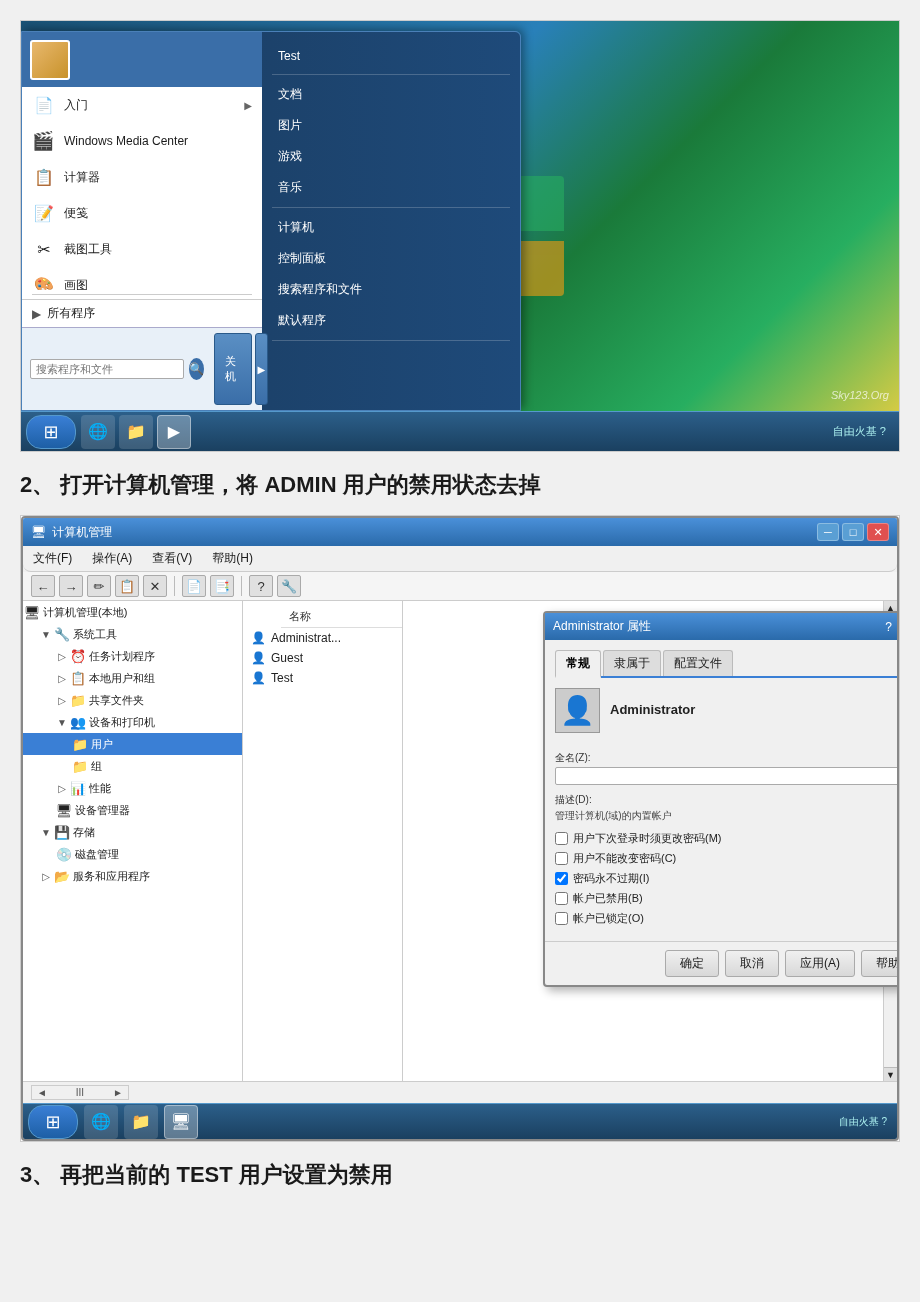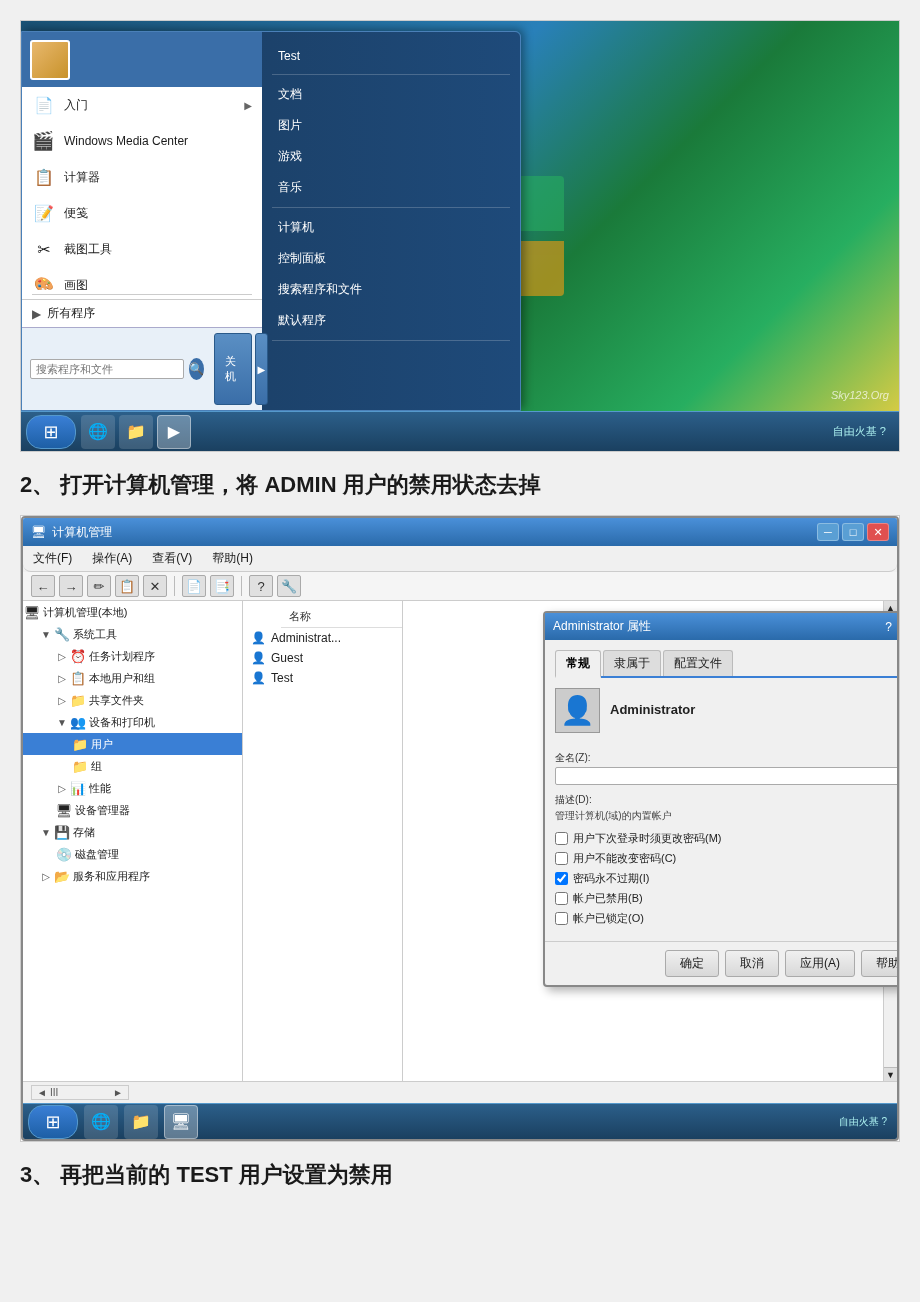--- a/index.html
+++ b/index.html
@@ -956,21 +956,21 @@
           <div style="height:14px; background:#e0e0e0; border-bottom:1px solid #bbb; display:flex; align-items:center; justify-content:center; font-size:9px; cursor:pointer;">▲</div>
           <div style="flex:1;"></div>
           <div style="height:14px; background:#e0e0e0; border-top:1px solid #bbb; display:flex; align-items:center; justify-content:center; font-size:9px; cursor:pointer;">▼</div>
         </div>
       </div>
     </div>
 
     <div class="status-bar">
       <div style="display:flex; align-items:center; gap:3px; border:1px solid #ccc; padding:1px 5px; font-size:10px;">
         <span>◄</span>
-        <span style="min-width:60px; display:inline-block; "> III </span>
+        <span style="min-width:60px; display:inline-block; text-align:center;"> III </span>
         <span>►</span>
       </div>
     </div>
 
     <div class="comp-mgmt-taskbar">
       <div class="start-btn">⊞</div>
       <div class="taskbar-item">🌐</div>
       <div class="taskbar-item">📁</div>
       <div class="taskbar-item active">🖥</div>
       <div class="comp-mgmt-taskbar-right">

